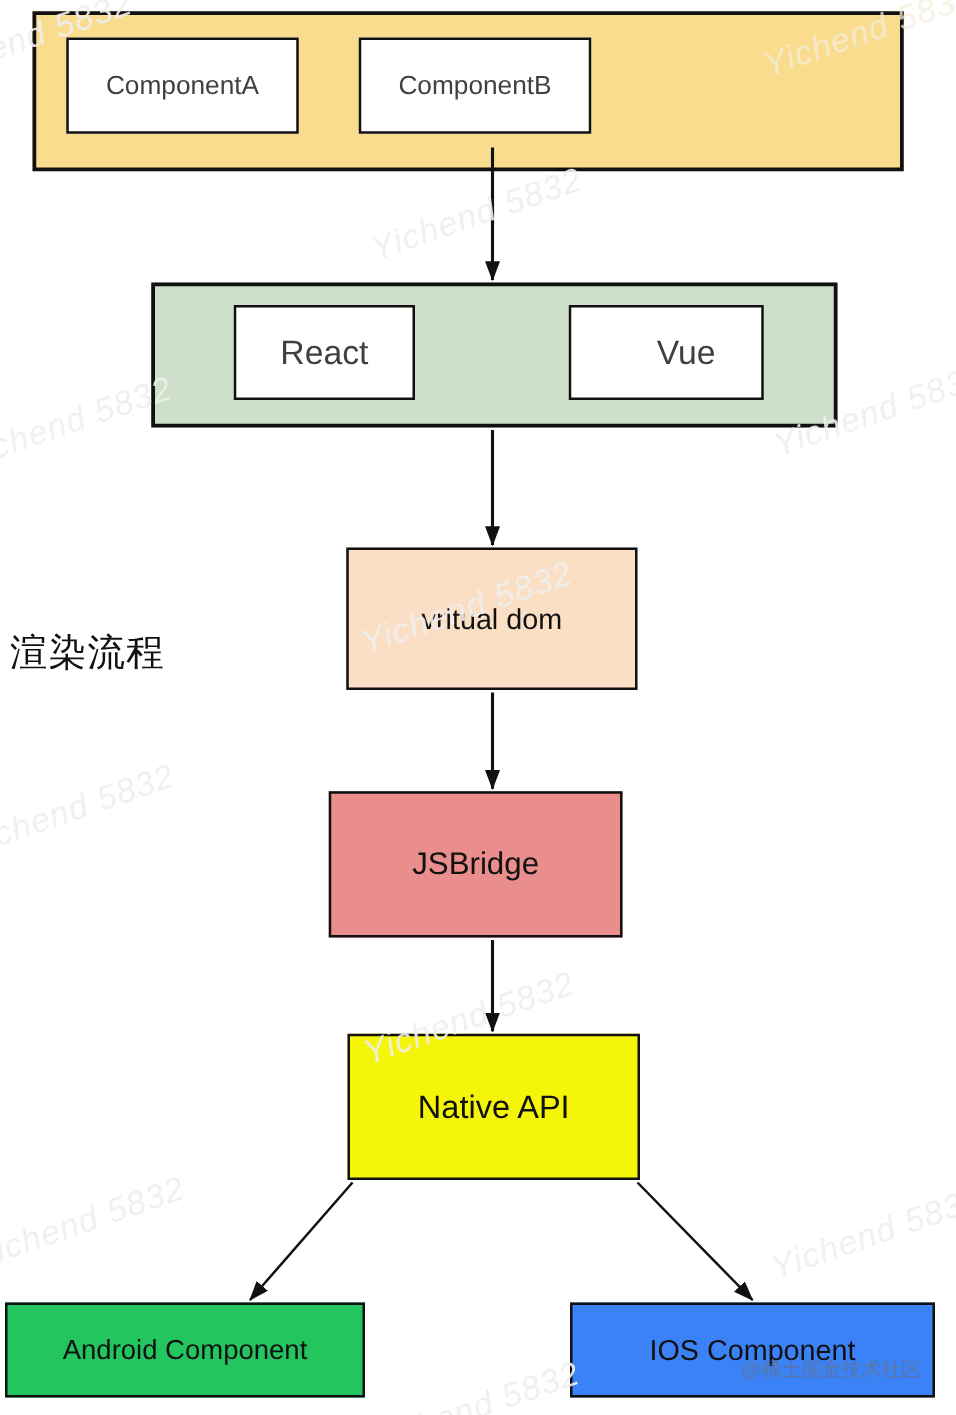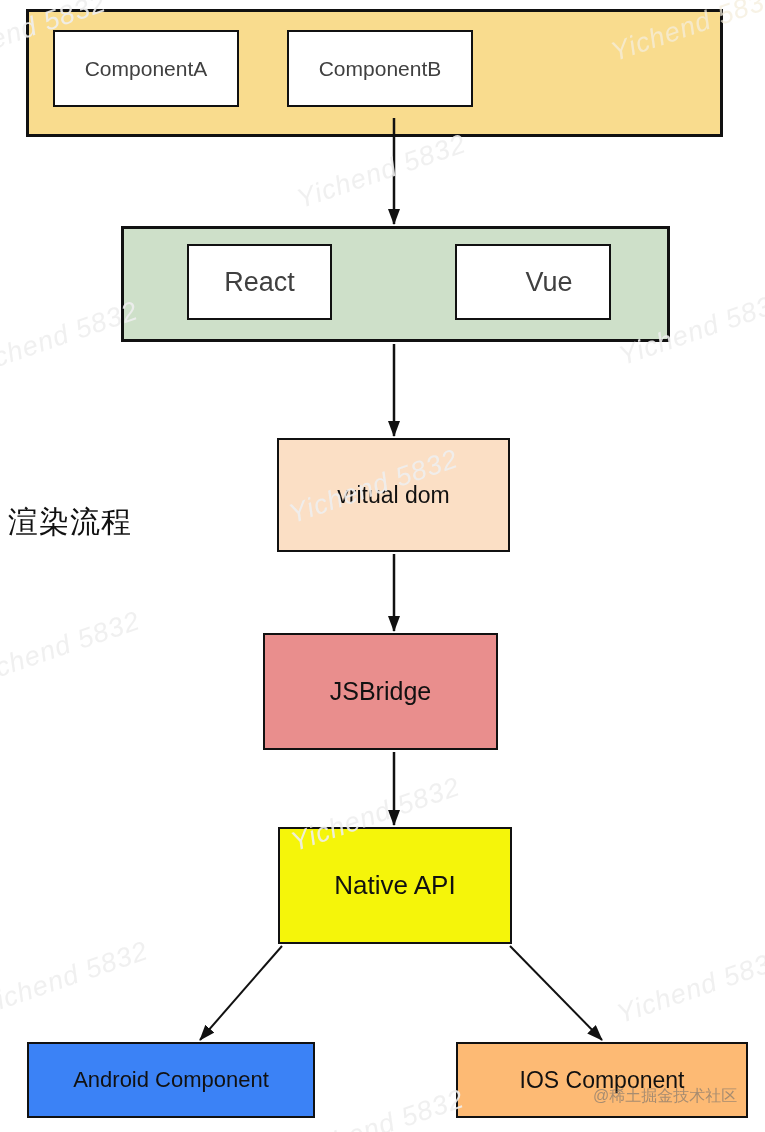--- a/index.html
+++ b/index.html
@@ -53,22 +53,22 @@
     border: 2px solid #111;
     display: flex;
     align-items: center;
     justify-content: center;
     color: #111;
     z-index: 10;
   }
   .node-vdom    { left: 277px; top: 438px;  width: 233px; height: 114px; background: #FBDFC5; font-size: 23px; }
   .node-bridge  { left: 263px; top: 633px;  width: 235px; height: 117px; background: #E98E8D; font-size: 25px; }
   .node-native  { left: 278px; top: 827px;  width: 234px; height: 117px; background: #F5F50A; font-size: 26px; text-align: right; }
-  .node-android { left: 4px;   top: 1042px; width: 288px; height: 76px;  background: #3b82f6; font-size: 22px; margin-left: 23px; }
-  .node-ios     { left: 456px; top: 1042px; width: 292px; height: 76px;  background: #fdba74; font-size: 23px; }
+  .node-android { left: 4px;   top: 1042px; width: 288px; height: 76px;  background: #22c55e; font-size: 22px; }
+  .node-ios     { left: 456px; top: 1042px; width: 292px; height: 76px;  background: #3b82f6; font-size: 23px; }
 
   
   .flow-title {
     position: absolute;
     left: 8px; top: 502px;
     font-size: 30px;
     font-weight: 500;
     color: #111;
     letter-spacing: 1px;
     z-index: 15;

